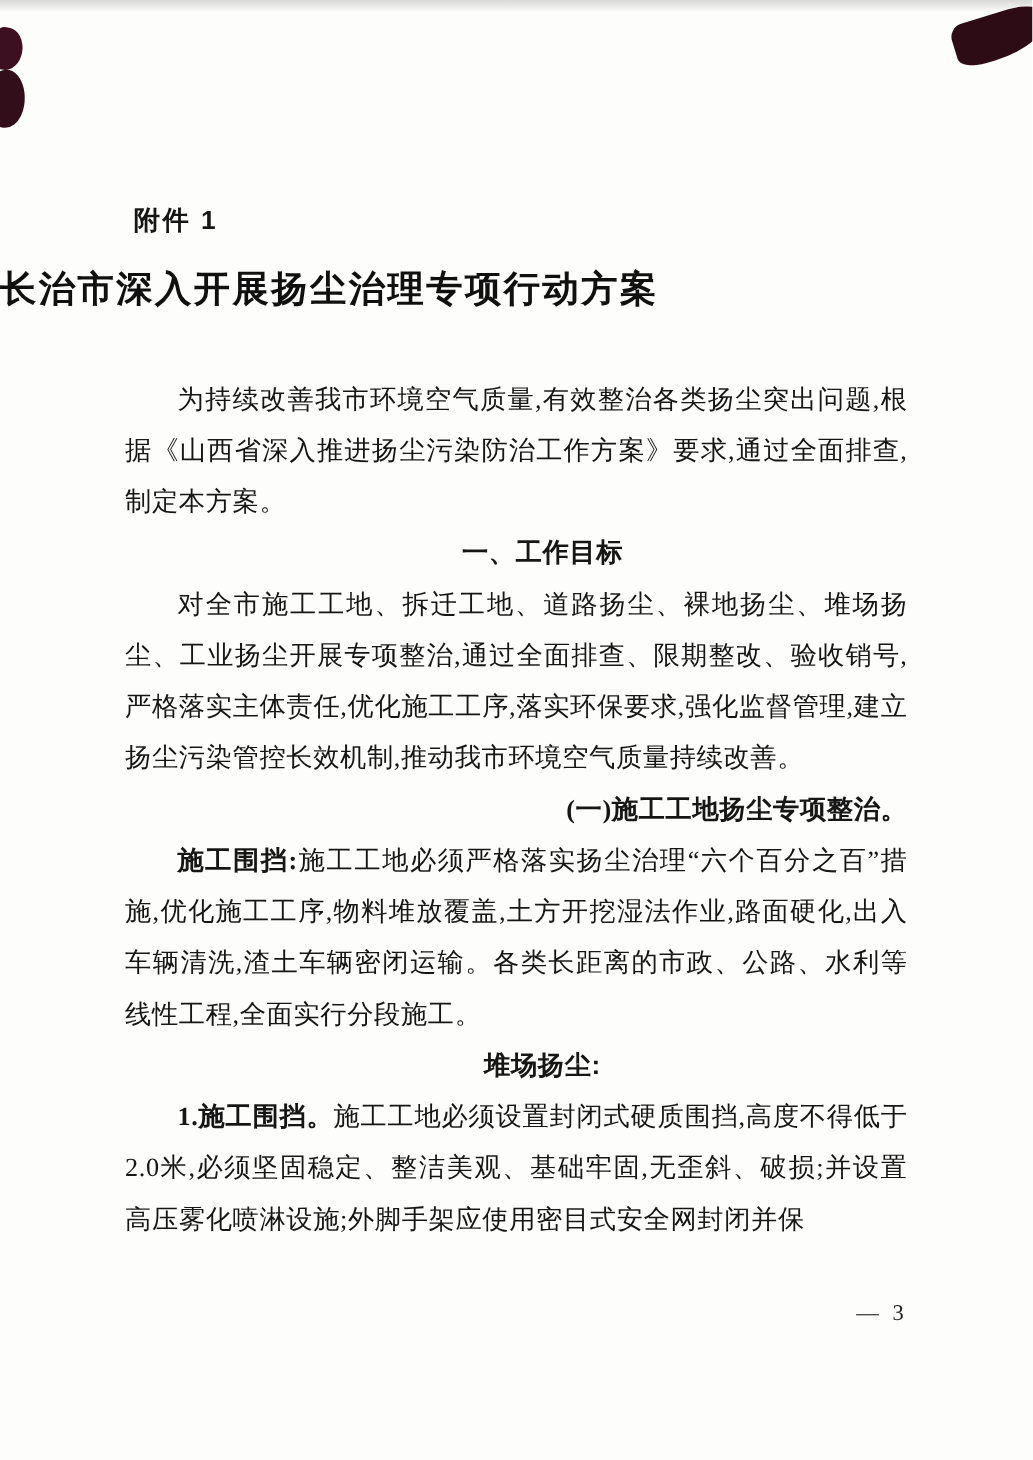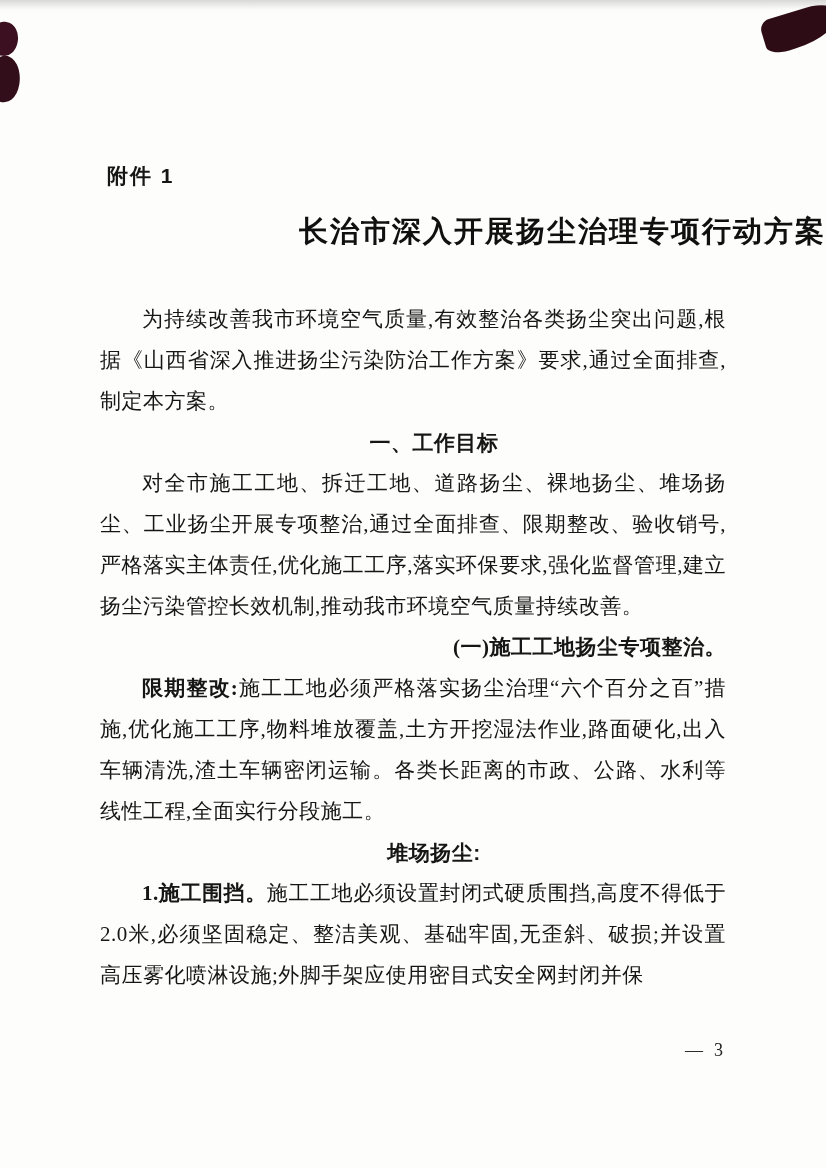--- a/index.html
+++ b/index.html
@@ -41,21 +41,21 @@
     left: 107px; top: 138px;
     font-family: "Liberation Sans", "DejaVu Sans", sans-serif;
     font-weight: 700;
     font-size: 21px;
     letter-spacing: 2px;
     margin-top: 24px;
   }
   .doc-title {
     position: absolute;
     left: 0; right: 0; top: 212px;
-    text-align: right;
+    text-align: left;
     font-family: "Liberation Sans", "DejaVu Sans", sans-serif;
     font-weight: 700;
     font-size: 29px;
     letter-spacing: 2px;
     color: #101010;
   }
   .doc-body {
     position: absolute;
     left: 100px;
     width: 626px;
@@ -105,21 +105,21 @@
 
     <p class="para">为持续改善我市环境空气质量,有效整治各类扬尘突出问题,根据《山西省深入推进扬尘污染防治工作方案》要求,通过全面排查,制定本方案。</p>
 
     <p class="heading">一、工作目标</p>
 
     <p class="para">对全市施工工地、拆迁工地、道路扬尘、裸地扬尘、堆场扬尘、工业扬尘开展专项整治,通过全面排查、限期整改、验收销号,严格落实主体责任,优化施工工序,落实环保要求,强化监督管理,建立扬尘污染管控长效机制,推动我市环境空气质量持续改善。</p>
 
 
     <p class="subheading">(一)施工工地扬尘专项整治。</p>
 
-    <p class="para"><span class="lead">限期整改:</span><span>施工工地必须严格落实扬尘治理“六个百分之百”措施,优化施工工序,物料堆放覆盖,土方开挖湿法作业,路面硬化,出入车辆清洗,渣土车辆密闭运输。各类长距离的市政、公路、水利等线性工程,全面实行分段施工。</span></p>
+    <p class="para"><span class="lead">施工围挡:</span><span>施工工地必须严格落实扬尘治理“六个百分之百”措施,优化施工工序,物料堆放覆盖,土方开挖湿法作业,路面硬化,出入车辆清洗,渣土车辆密闭运输。各类长距离的市政、公路、水利等线性工程,全面实行分段施工。</span></p>
 
     <p class="heading">堆场扬尘:</p>
 
     <p class="para"><span class="lead">1.施工围挡。</span><span>施工工地必须设置封闭式硬质围挡,高度不得低于2.0米,必须坚固稳定、整洁美观、基础牢固,无歪斜、破损;并设置高压雾化喷淋设施;外脚手架应使用密目式安全网封闭并保</span></p>
 
   </div>
 
   <div class="page-number"><span class="dash">—</span><span>3</span></div>
 
 </div>

